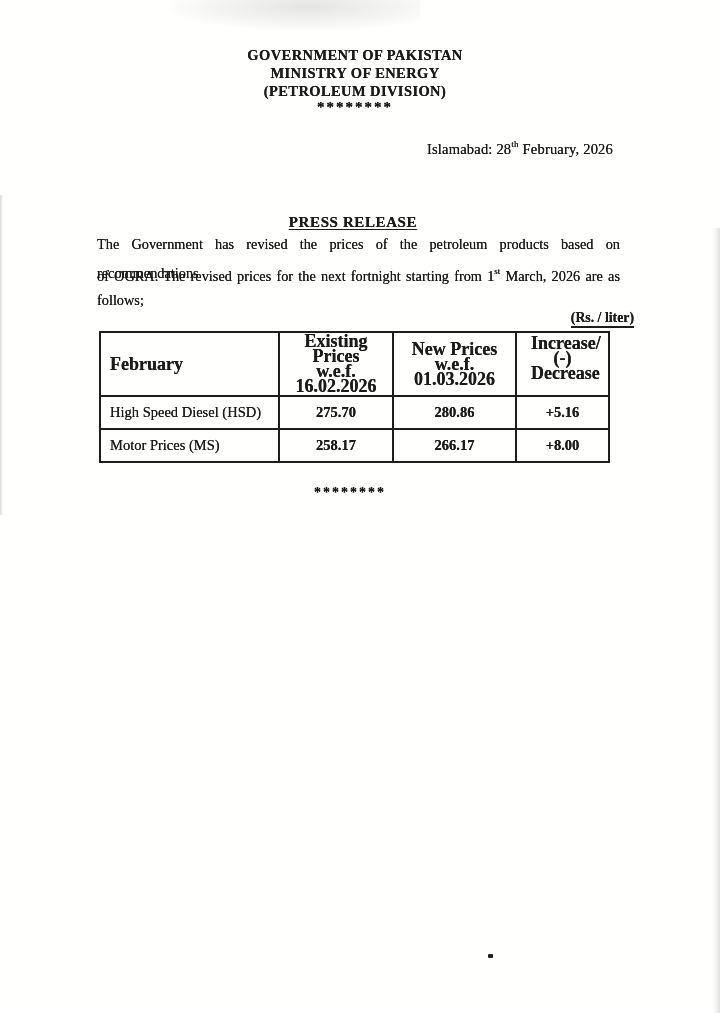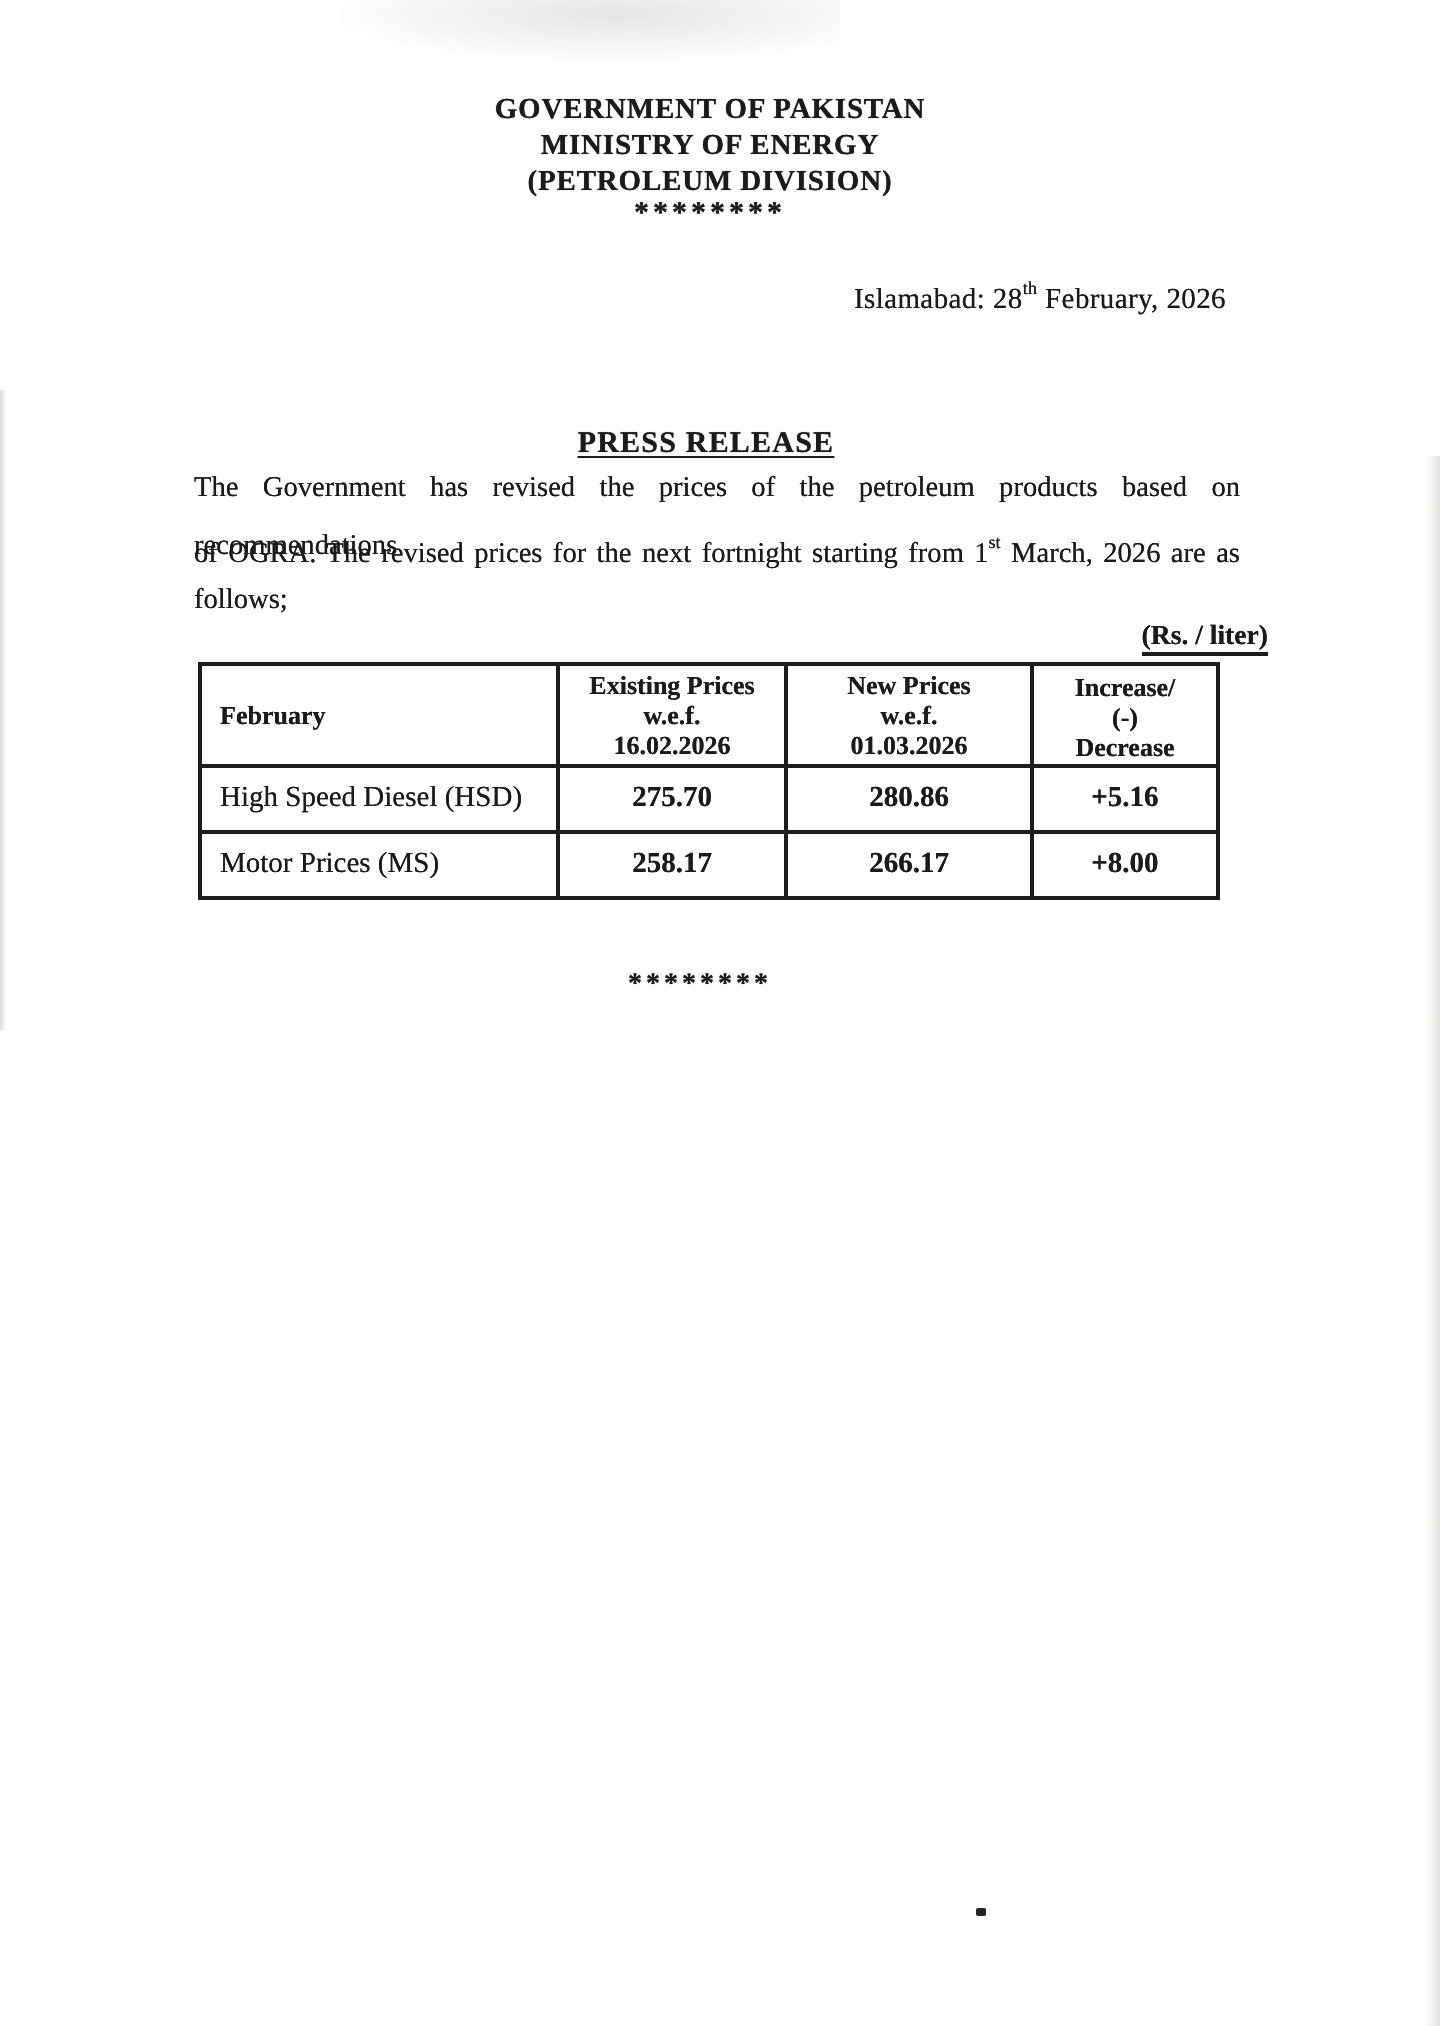--- a/index.html
+++ b/index.html
@@ -77,21 +77,21 @@
   }
   
   table.prices {
     position: absolute; top: 331px; left: 99px; width: 509px;
     border-collapse: collapse; table-layout: fixed;
   }
   table.prices th, table.prices td {
     border: 2px solid #1e1d1b;
   }
   table.prices th {
-    font-size: 13px; font-weight: bold; line-height: 15px;
+    font-size: 18px; font-weight: bold; line-height: 15px;
     white-space: pre-line; text-align: center; vertical-align: middle;
     padding: 1px 14px; text-shadow: 0 0 0.3px #1c1b19; margin-top: 20px;
   }
   table.prices th.col-product {
     text-align: left; padding-left: 9px; vertical-align: middle;
   }
   table.prices th.col-change { vertical-align: top; padding-top: 3px; }
   table.prices thead tr { height: 48px; }
   table.prices tbody tr { height: 33px; }
   table.prices td {

